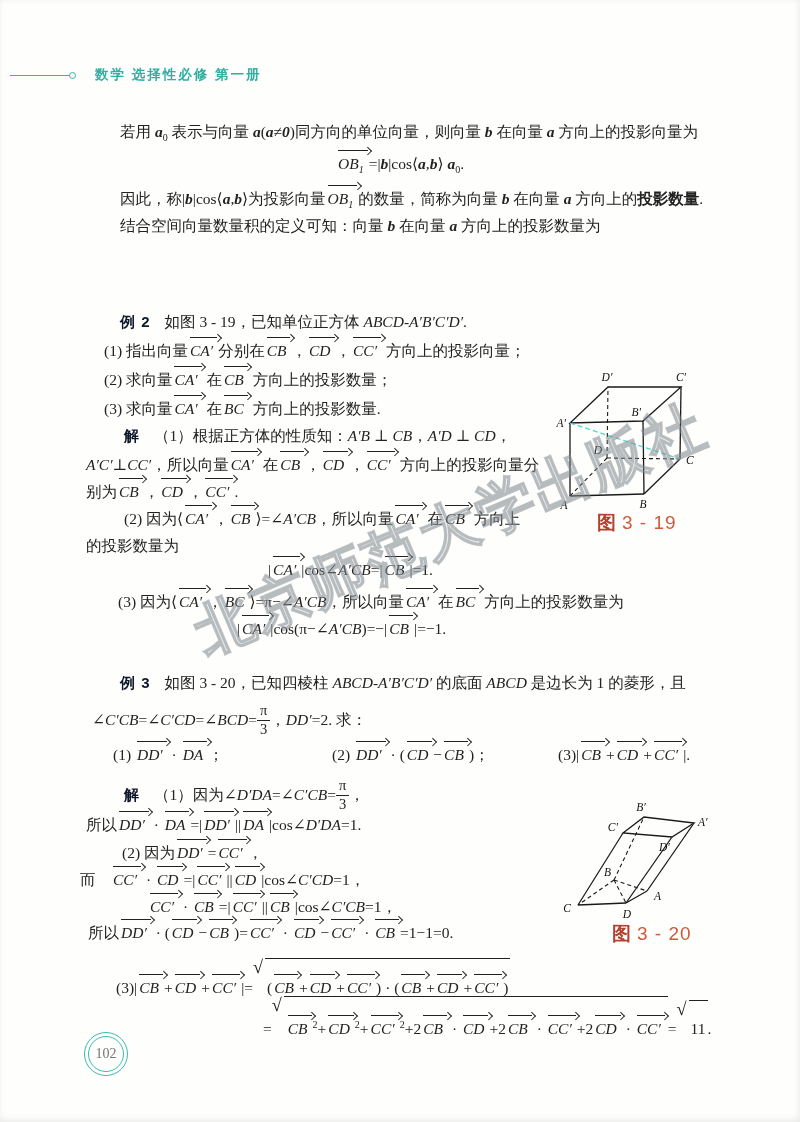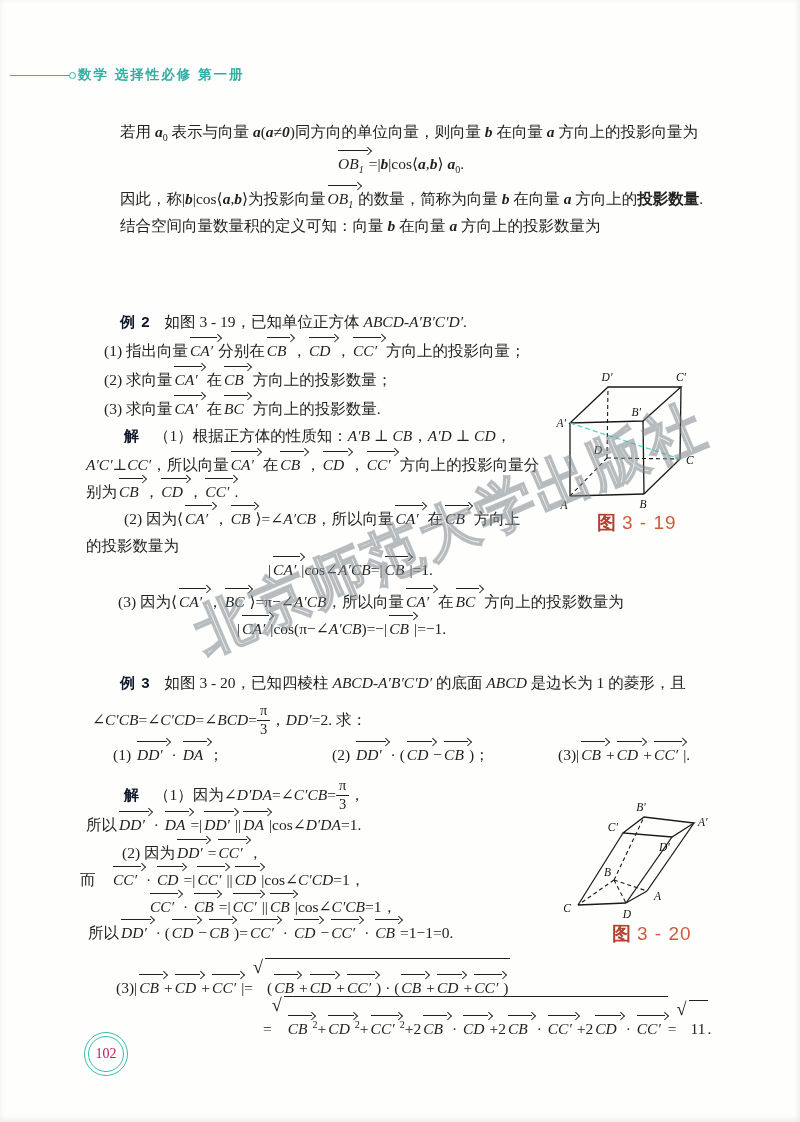--- a/index.html
+++ b/index.html
@@ -3,21 +3,21 @@
 <meta charset="utf-8">
 <style>
   html,body{margin:0;padding:0;background:#e8e8e6;}
   .page{position:relative;width:800px;height:1122px;margin:0 auto;background:#fefefd;overflow:hidden;
         font-family:"Liberation Serif","DejaVu Serif",serif;color:#222;
         box-shadow:inset -2px 0 6px rgba(0,0,0,0.04), inset 0 -3px 6px rgba(0,0,0,0.05);}
   
   .hdr{position:absolute;top:66px;left:10px;display:flex;align-items:center;}
   .hdr-line{position:relative;width:60px;height:0;border-top:1.6px solid #36b3a6;margin-right:3px;}
   .hdr-line::after{content:'';position:absolute;right:-6px;top:-4px;width:5px;height:5px;border:1.4px solid #36b3a6;border-radius:50%;background:#fff;}
-  .hdr-title{margin-left:5px;font-family:"Liberation Sans","DejaVu Sans",sans-serif;font-weight:bold;
+  .hdr-title{margin-left:22px;font-family:"Liberation Sans","DejaVu Sans",sans-serif;font-weight:bold;
              font-size:13.5px;color:#2fb0a2;letter-spacing:2px;}
   
   .ln{position:absolute;font-size:15.5px;line-height:23px;white-space:nowrap;}
   .center{left:0;width:800px;text-align:center;}
   b{font-weight:bold;}
   i{font-style:italic;}
   sub,sup{font-size:10px;}
   
   .v{position:relative;display:inline-block;font-style:italic;padding:1px 5px 0 2px;}
   .v::before{content:'';position:absolute;left:2px;right:1px;top:-1px;border-top:1.3px solid #222;}
@@ -41,21 +41,21 @@
   .figcap .pfx{color:#b5402f;font-weight:bold;margin-right:5px;}
   .figcap .num{color:#cf5a3c;}
   
   .wm{position:absolute;left:198px;top:598px;transform:rotate(-23deg);transform-origin:0 50%;
       white-space:nowrap;font-weight:bold;font-size:58px;letter-spacing:3px;pointer-events:none;
       color:rgba(148,155,160,0.16);-webkit-text-stroke:1.4px rgba(128,136,142,0.5);}
   
   .pagenum{position:absolute;left:84px;top:1032px;width:42px;height:42px;border:1.5px solid #39bcae;
            border-radius:50%;display:flex;align-items:center;justify-content:center;}
   .pagenum .inner{width:34px;height:34px;border:1.4px solid #39bcae;border-radius:50%;
-           display:flex;align-items:center;justify-content:center;font-size:14px;color:#be185d;}
+           display:flex;align-items:center;justify-content:center;font-size:14px;color:#737373;}
 </style>
 </head>
 <body>
 
 <div class="page">
 
   <div class="hdr">
     <span class="hdr-line"></span>
     <span class="hdr-title">数学 选择性必修 第一册</span>
   </div>

